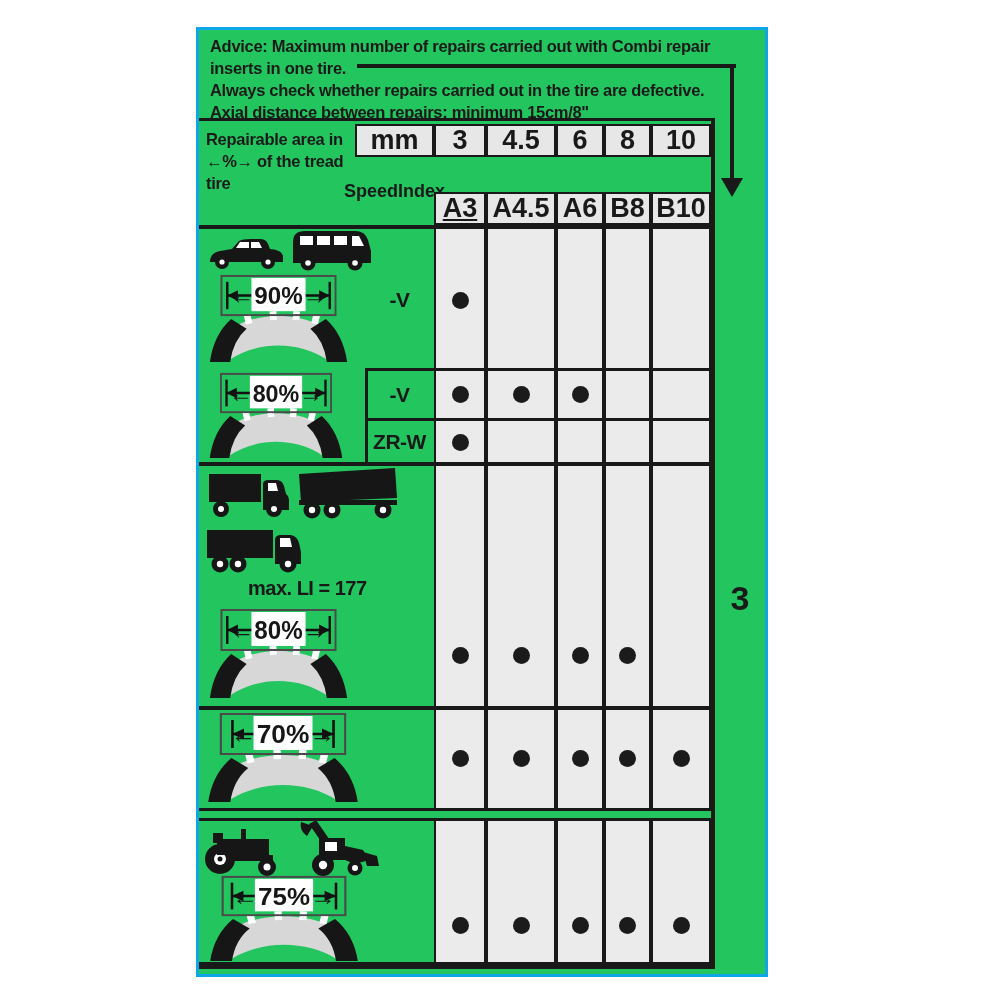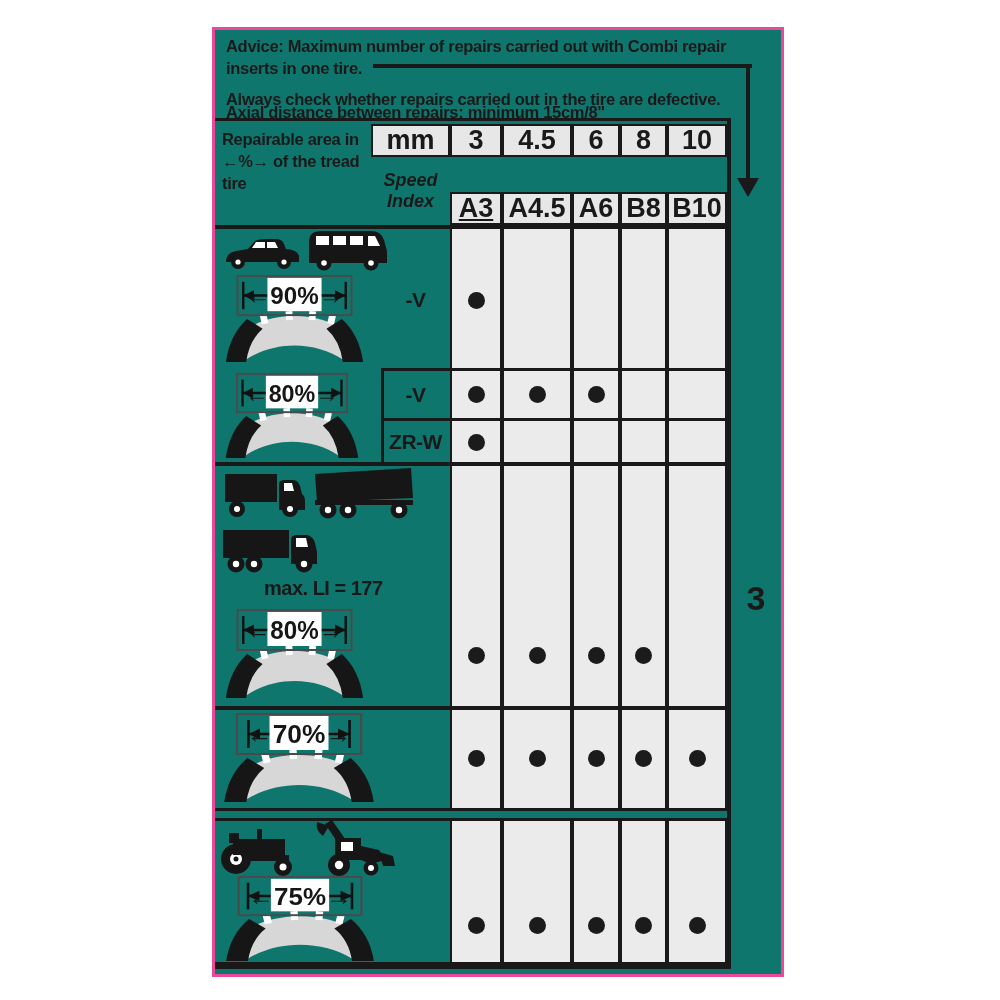--- a/index.html
+++ b/index.html
@@ -1,29 +1,29 @@
 <!DOCTYPE html>
 <html><head>
 <meta charset="utf-8">
 <style>
   html,body{margin:0;padding:0;background:#ffffff;}
   body{width:1000px;height:1000px;position:relative;font-family:"Liberation Sans",sans-serif;color:#191919;}
-  .frame{position:absolute;left:212px;top:27px;width:566px;height:944px;border:3px solid #ec4899;background:#0f766e;}
+  .frame{position:absolute;left:196px;top:27px;width:566px;height:944px;border:3px solid #0ea5e9;background:#22c55e;}
   
   .advice-line{position:absolute;left:11px;width:545px;font-size:16.5px;font-weight:700;letter-spacing:-0.3px;white-space:nowrap;}
   
   .hbar{position:absolute;background:#191919;}
   .vbar{position:absolute;background:#191919;}
   
   .cell{position:absolute;box-sizing:border-box;background:#e7e7e7;border:2px solid #191919;
         display:flex;align-items:center;justify-content:center;font-weight:700;}
   .cell.big{font-size:27px;}
   .area-label{position:absolute;left:7px;top:98px;width:150px;font-size:16.5px;font-weight:600;line-height:22px;letter-spacing:-0.3px;}
-  .speed-label{position:absolute;left:156px;top:130px;width:79px;height:62px;display:flex;flex-direction:column;
-               align-items:center;justify-content:center;font-size:18px;font-weight:700;line-height:21px;font-style:italic;}
+  .speed-label{position:absolute;left:156px;top:130px;width:79px;height:62px;display:flex;flex-direction:row;
+               align-items:center;justify-content:center;font-size:18px;font-weight:700;line-height:21px;}
   
   .stripe{position:absolute;background:#ebebeb;border-left:2px solid #191919;border-right:2px solid #191919;box-sizing:border-box;}
   
   .dot-row{position:absolute;left:235px;width:277px;height:22px;display:grid;grid-template-columns:52px 70px 48px 47px 60px;}
   .dot-cell{display:flex;align-items:center;justify-content:center;}
   .dot{width:17px;height:17px;border-radius:50%;background:#1b1b1b;}
   .speed-cell{position:absolute;left:166px;width:69px;height:30px;display:flex;align-items:center;justify-content:center;
               font-size:21px;font-weight:700;letter-spacing:-0.5px;}
   .li-note{position:absolute;left:9px;top:547px;font-size:20px;font-weight:700;letter-spacing:-0.5px;margin-left:40px;}
   .max-repairs{position:absolute;left:516px;top:549px;width:50px;text-align:center;font-size:34px;font-weight:700;}
@@ -31,21 +31,21 @@
   svg{position:absolute;overflow:visible;}
   svg text{font-family:"Liberation Sans",sans-serif;}
 </style>
 </head>
 <body>
 
 <div class="frame">
 
   <div class="advice-line" style="top:7px;">Advice: Maximum number of repairs carried out with Combi repair</div>
   <div class="advice-line" style="top:29px;">inserts in one tire.</div>
-  <div class="advice-line" style="top:51px;margin-top:9px;">Always check whether repairs carried out in the tire are defective.</div>
+  <div class="advice-line" style="top:51px;">Always check whether repairs carried out in the tire are defective.</div>
   <div class="advice-line" style="top:73px;">Axial distance between repairs: minimum 15cm/8"</div>
 
   <div class="hbar" style="left:158px;top:34px;width:379px;height:4px;"></div>
   <div class="vbar" style="left:531px;top:34px;width:4px;height:116px;"></div>
   <div class="arrow-head" style="left:522px;top:148px;"></div>
 
   <div class="hbar" style="left:0;top:88px;width:512px;height:3px;"></div>
   <div class="hbar" style="left:0;top:195px;width:516px;height:4px;"></div>
   <div class="vbar" style="left:512px;top:88px;width:4px;height:850px;"></div>
 

